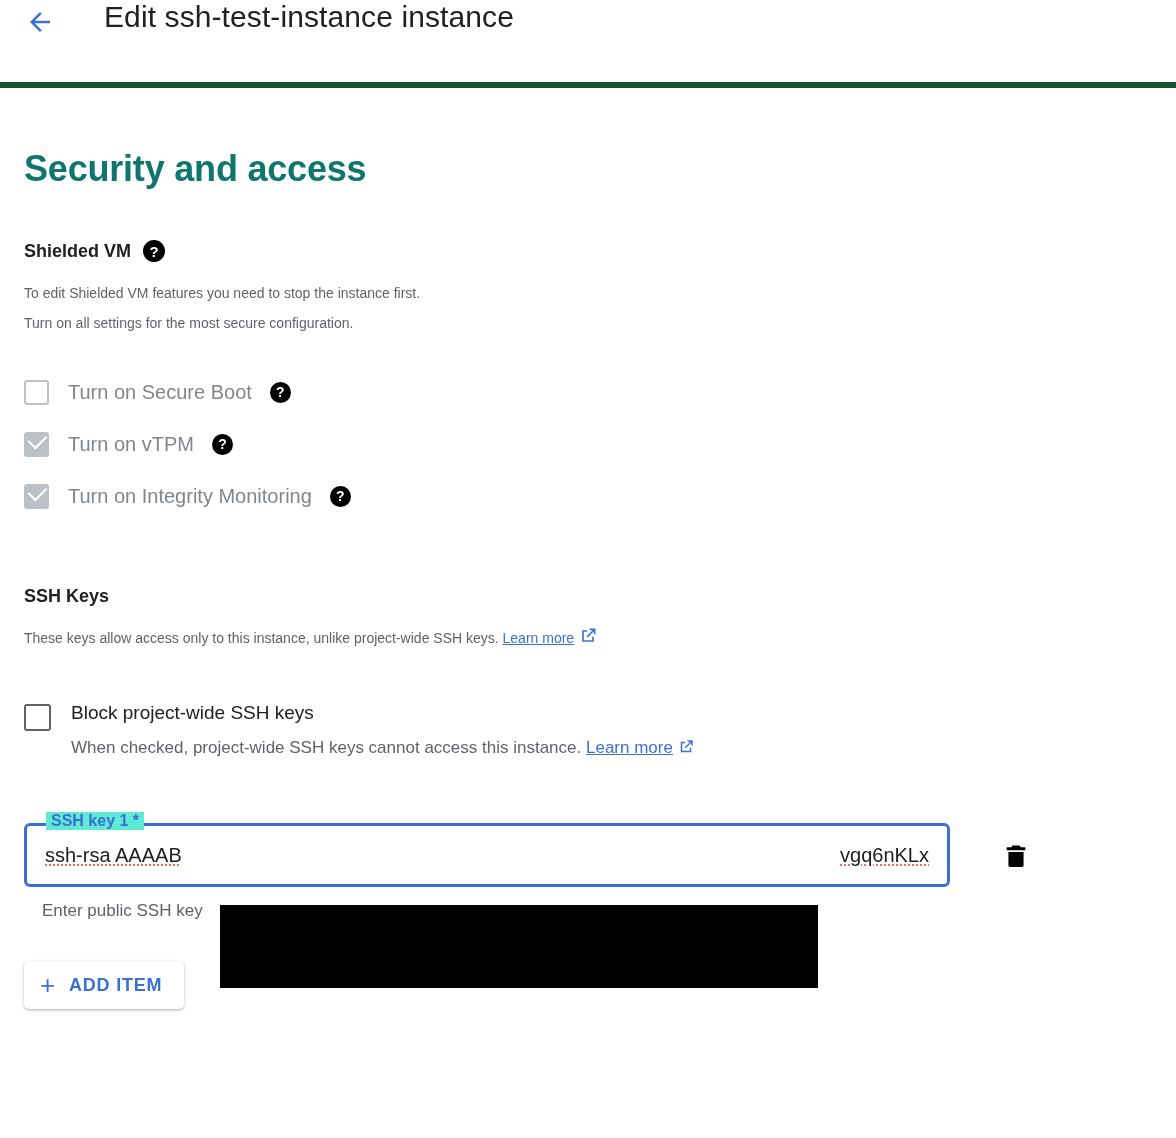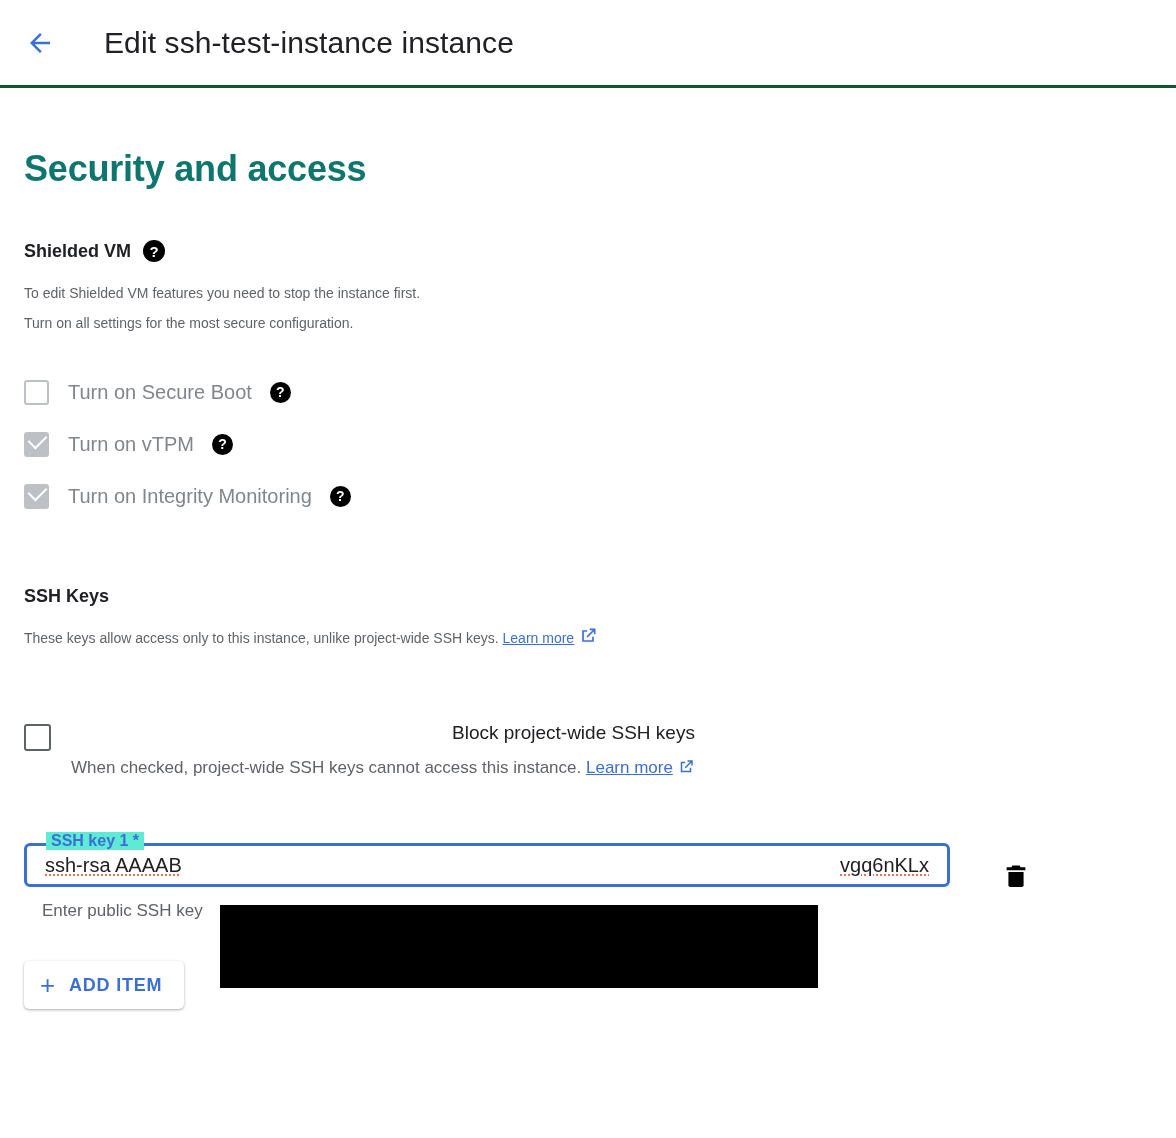--- a/index.html
+++ b/index.html
@@ -14,22 +14,22 @@
     color: #202124;
     overflow: hidden;
     position: relative;
   }
 
   
   .page-header {
     height: 88px;
     box-sizing: border-box;
     display: flex;
-    align-items: center;
-    border-bottom: 3px solid #14532d;
+    align-items: flex-start;
+    border-bottom: 6px solid #14532d;
     padding-left: 18px;
   }
   .back-arrow-btn {
     width: 44px;
     height: 44px;
     display: flex;
     align-items: center;
     justify-content: center;
     cursor: pointer;
     background: none;
@@ -153,22 +153,21 @@
     color: #80868b;
     margin-left: 19px;
     white-space: nowrap;
   }
   .cb-row .help-icon { margin-left: 18px; }
 
   
   .block-keys-row {
     display: flex;
     align-items: flex-start;
-    margin-top: 66px;
-    text-align: right;
+    margin-top: 46px;
   }
   .block-keys-texts { margin-left: 20px; }
   .block-keys-title {
     font-size: 19px;
     color: #202124;
     line-height: 26px;
     margin-top: -2px;
   }
   .block-keys-sub {
     font-size: 17px;
@@ -180,21 +179,21 @@
   
   .ssh-key-row {
     display: flex;
     align-items: flex-start;
     margin-top: 60px;
     position: relative;
   }
   .field-wrap { position: relative; }
   .text-field {
     width: 926px;
-    height: 44px;
+    height: 64px;
     box-sizing: border-box;
     border: 3px solid #3b6fd4;
     border-radius: 6px;
     display: flex;
     align-items: center;
     padding: 0 18px;
     background: #ffffff;
     cursor: text;
   }
   .field-label {

